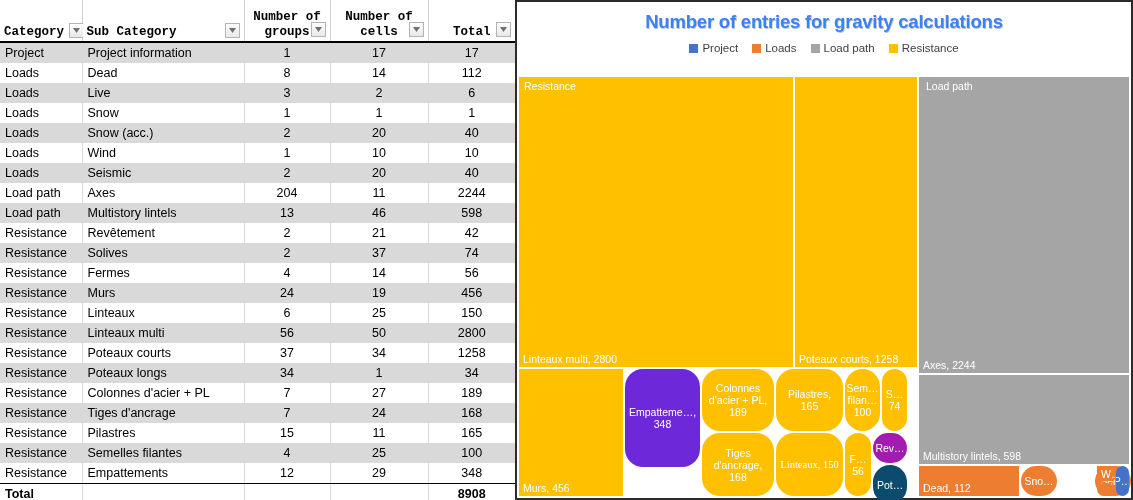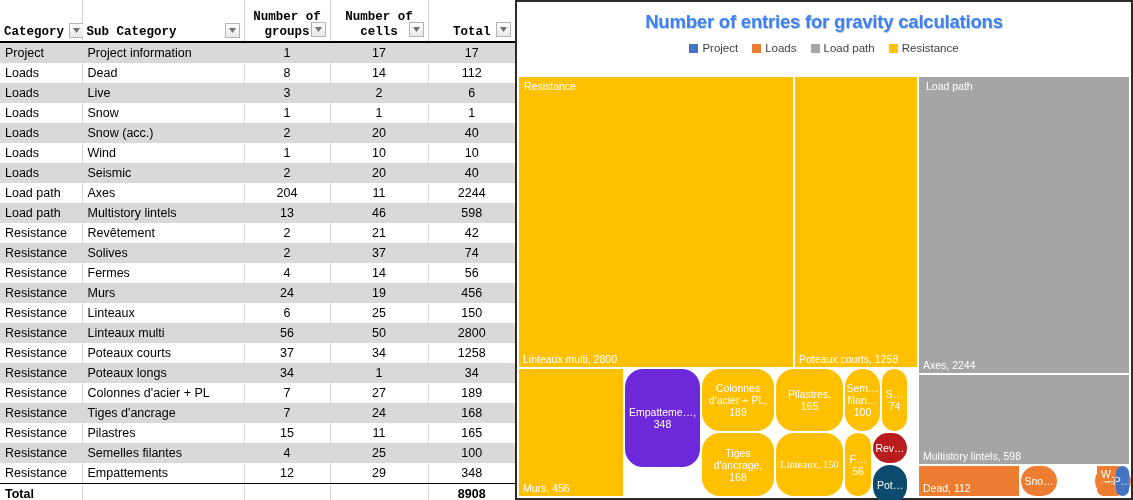--- a/index.html
+++ b/index.html
@@ -399,21 +399,21 @@
         </div>
         <div class="tile center" style="left: 328px; top: 294px; width: 35px; height: 62px; background: rgb(255, 192, 0);">
           <span class="lab">Sem… filan… 100</span>
         </div>
         <div class="tile center" style="left: 365px; top: 294px; width: 25px; height: 62px; background: rgb(255, 192, 0);">
           <span class="lab">S… 74</span>
         </div>
         <div class="tile center" style="left: 328px; top: 358px; width: 26px; height: 63px; background: rgb(255, 192, 0);">
           <span class="lab">F… 56</span>
         </div>
-        <div class="tile center" style="left: 356px; top: 358px; width: 34px; height: 30px; background: #b91c1c;">
+        <div class="tile center" style="left: 356px; top: 358px; width: 34px; height: 30px; background: #a21caf;">
           <span class="lab">Rev…</span>
         </div>
         <div class="tile center" style="left: 356px; top: 390px; width: 34px; height: 39px; background: #0c4a6e;">
           <span class="lab">Pot…</span>
         </div>
         <div class="tile anchor-bl" style="left: 402px; top: 2px; width: 210px; height: 296px; background: rgb(165, 165, 165);">
           <span class="lab">Axes, 2244</span>
         </div>
         <div class="tile anchor-bl" style="left: 402px; top: 300px; width: 210px; height: 89px; background: rgb(165, 165, 165);">
           <span class="lab">Multistory lintels, 598</span>

